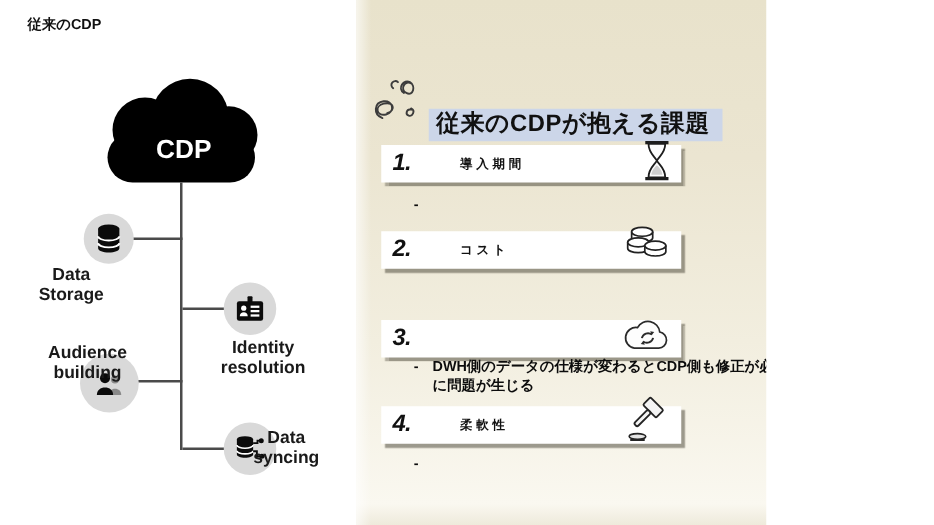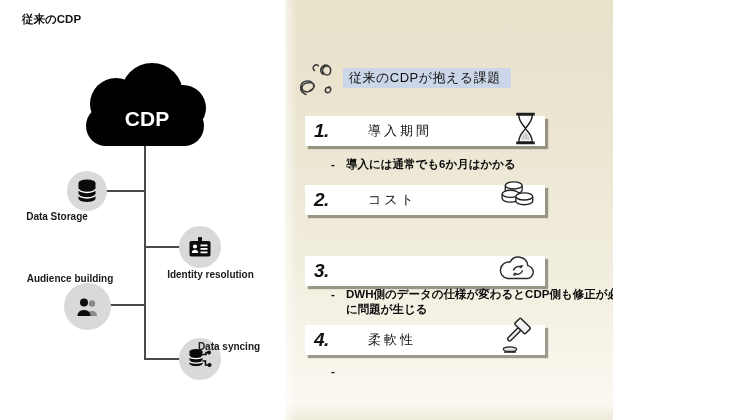--- a/index.html
+++ b/index.html
@@ -18,41 +18,41 @@
   .branch.b3{left:110px;top:304px;width:36px;}
   .branch.b4{left:146px;top:358px;width:36px;}
 
   .node-circle{position:absolute;border-radius:50%;background:#d9d9d9;
                display:flex;align-items:center;justify-content:center;}
   .nc-storage{left:67px;top:171px;width:40px;height:40px;}
   .nc-identity{left:179px;top:226px;width:42px;height:42px;}
   .nc-audience{left:64px;top:283px;width:47px;height:47px;}
   .nc-sync{left:179px;top:338px;width:42px;height:42px;}
 
-  .node-label{position:absolute;font-size:10px;font-weight:bold;text-align:center;color:#1a1a1a;}
+  .node-label{position:absolute;font-size:14px;font-weight:bold;text-align:center;color:#1a1a1a;}
   .nl-storage{left:18px;top:211px;width:78px;}
   .nl-identity{left:164px;top:269px;width:93px;}
   .nl-audience{left:26px;top:273px;width:88px;}
   .nl-sync{left:188px;top:341px;width:82px;}
 
   
   .right-panel{position:absolute;left:285px;top:0;width:462px;height:420px;
     background:linear-gradient(180deg,#e8e2cb 0%,#ebe5d1 30%,#f2eedf 65%,#faf8f0 96%,#eeeadb 100%);}
   .panel-edge{position:absolute;left:0;top:0;width:12px;height:420px;
     background:linear-gradient(90deg,rgba(255,255,255,.65),rgba(255,255,255,0));}
 
   .doodle{position:absolute;left:8px;top:60px;width:45px;height:44px;}
-  .heading{position:absolute;left:58px;top:69px;margin:0;font-size:13px;font-weight:normal;letter-spacing:.5px;}
+  .heading{position:absolute;left:58px;top:86px;margin:0;font-size:19px;font-weight:bold;letter-spacing:.5px;}
   .heading .hl{background:#ccd6e9;padding:2px 10px 3px 6px;}
 
   .bar{position:absolute;width:240px;height:30px;background:#ffffff;
        box-shadow:3px 3px 1px rgba(82,79,64,.55);
        display:flex;align-items:center;padding-left:9px;box-sizing:border-box;}
   .bar .num{font-size:19px;font-weight:800;font-style:italic;width:26px;flex:0 0 auto;letter-spacing:-.5px;}
-  .bar .bar-title{font-size:13px;font-weight:normal;letter-spacing:3px;margin-left:28px;white-space:nowrap;}
+  .bar .bar-title{font-size:10px;font-weight:bold;letter-spacing:3px;margin-left:28px;white-space:nowrap;}
   .bar-icon{position:absolute;right:6px;bottom:1px;}
 
   .bar.bar1{left:20px;top:116px;}
   .bar.bar2{left:20px;top:185px;}
   .bar.bar3{left:20px;top:256px;}
   .bar.bar4{left:20px;top:325px;}
 
   .bullet{position:absolute;margin:0;font-size:11.5px;font-weight:bold;line-height:14.5px;color:#0c0c0c;}
   .bullet.hang{display:flex;}
   .bullet.hang .dash{flex:0 0 15px;}
@@ -147,21 +147,20 @@
       <span class="num">1.</span>
       <span class="bar-title">導入期間</span>
       <svg class="bar-icon" width="27" height="33" viewBox="0 0 26 32">
         <path d="M4 2h18M4 30h18" stroke="#1d1d1d" stroke-width="2.6"></path>
         <path d="M6.5 3c0 7 4.5 9.5 6.5 13-2 3.5-6.5 6-6.5 13h13c0-7-4.5-9.5-6.5-13 2-3.5 6.5-6 6.5-13z" fill="#fcfcfc" stroke="#1d1d1d" stroke-width="1.4"></path>
         <path d="M8.7 27c.5-4 2.8-6 4.3-7.5 1.5 1.5 3.8 3.5 4.3 7.5z" fill="#cfcfcf"></path>
       </svg>
     </div>
     <p class="bullet hang bt1">
       <span class="dash">-</span>
-      <span>導入には通常でも6か月はかかる</span>
     </p>
 
     <div class="bar bar2">
       <span class="num">2.</span>
       <span class="bar-title">コスト</span>
       <svg class="bar-icon" width="40" height="40" viewBox="0 0 38 36" style="bottom:-2px" stroke="#222" stroke-width="1.3">
         <path d="M6 7v4.5a8 3.4 0 0 0 16 0V7" fill="#fff"></path>
         <ellipse cx="14" cy="7" rx="8" ry="3.4" fill="#fff"></ellipse>
         <path d="M3 15v4.5a8 3.4 0 0 0 16 0V15" fill="#fff"></path>
         <ellipse cx="11" cy="15" rx="8" ry="3.4" fill="#fff"></ellipse>

